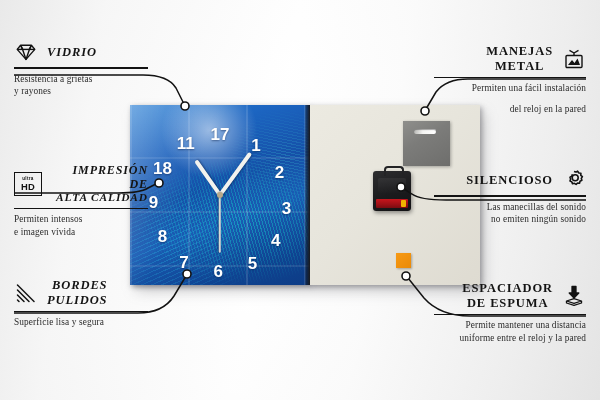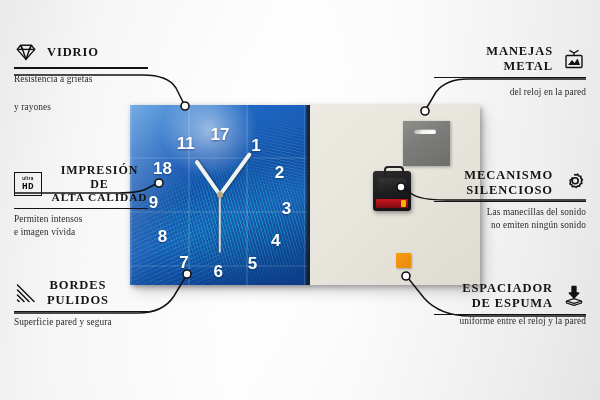--- a/index.html
+++ b/index.html
@@ -139,35 +139,35 @@
   .co-title{
     font-family:"Liberation Serif",serif;font-weight:700;font-size:12.5px;
     letter-spacing:.9px;color:#141414;line-height:1.18;text-transform:uppercase;
   }
   .co-rule{height:1.6px;background:#131313;margin-top:3px;}
   .co-sub{
     font-family:"Liberation Serif",serif;font-size:9.3px;color:#2b2b2b;
     line-height:1.35;margin-top:4px;letter-spacing:.12px;
   }
   .left .co-head{justify-content:flex-start;}
-  .left .co-title{text-align:center;}
+  .left .co-title{text-align:right;font-style:italic;}
   .left .co-sub{text-align:left;}
   .right .co-head{justify-content:flex-end;}
-  .right .co-title{text-align:right;}
+  .right .co-title{text-align:center;}
   .right .co-sub{text-align:right;}
 
   .ico{width:24px;height:24px;flex:0 0 24px;display:block;}
   .ico svg{display:block;width:24px;height:24px;}
 
   .hdbox{
     width:26px;height:22px;flex:0 0 26px;border:1.6px solid #121212;
     display:flex;flex-direction:column;align-items:center;justify-content:center;line-height:1;
   }
   .hdbox .u{font-family:"Liberation Sans",sans-serif;font-size:4.6px;font-weight:700;letter-spacing:.3px;color:#121212;}
-  .hdbox .h{font-family:Liberation Mono, monospace;font-size:9.4px;font-weight:700;letter-spacing:.3px;color:#121212;margin-top:.5px;text-align:right;}
+  .hdbox .h{font-family:Liberation Sans, sans-serif;font-size:9.4px;font-weight:700;letter-spacing:.3px;color:#121212;margin-top:.5px;text-align:right;}
 
   svg.wires{position:absolute;left:0;top:0;width:600px;height:400px;overflow:visible;}
   .wire{fill:none;stroke:#121212;stroke-width:1.5;}
   .dot{fill:#ffffff;stroke:#121212;stroke-width:1.6;}
 </style>
 </head>
 <body>
 
 <div id="stage">
 
@@ -248,21 +248,21 @@
               <path d="M15.4 9.4 L17.4 5.2"></path>
         </g>
           </svg>
       </span>
       <div>
         <div class="co-title">VIDRIO</div>
       </div>
     </div>
     <div class="co-rule"></div>
     <div class="co-sub">Resistencia a grietas</div>
-    <div class="co-sub" style="margin-top:16px">y rayones</div>
+    <div class="co-sub" style="margin-top:0">y rayones</div>
   </div>
 
   <div class="callout left" style="left:14px;top:163px;width:134px">
     <div class="co-head">
       <span class="hdbox">
         <span class="u">ultra</span>
         <span class="h">HD</span>
       </span>
       <div>
         <div class="co-title" style="font-size:12px">IMPRESIÓN DE</div>
@@ -285,47 +285,47 @@
               <path d="M3.5 19 L5 20.5"></path>
         </g>
           </svg>
       </span>
       <div>
         <div class="co-title">BORDES</div>
         <div class="co-title">PULIDOS</div>
       </div>
     </div>
     <div class="co-rule"></div>
-    <div class="co-sub">Superficie pared y segura</div>
+    <div class="co-sub">Superficie lisa y segura</div>
   </div>
 
   <div class="callout right" style="right:14px;top:44px;width:152px">
     <div class="co-head">
       <div>
         <div class="co-title">MANEJAS</div>
         <div class="co-title">METAL</div>
       </div>
       <span class="ico">
         <svg viewBox="0 0 24 24">
             <g fill="none" stroke="#121212" stroke-width="1.4" stroke-linejoin="round">
           <rect x="4" y="8.5" width="16" height="12" rx="1"></rect>
           <path d="M6 18 L10 13 L12.5 16 L15.5 11.5 L18 18 Z" fill="#121212" stroke="none"></path>
           <path d="M12 8.5 L12 6 M12 6 L7.5 3.3 M12 6 L16.5 3.3"></path>
         </g>
           </svg>
       </span>
     </div>
     <div class="co-rule"></div>
+    <div class="co-sub">Permiten una fácil instalación</div>
     <div class="co-sub" style="margin-top:8px">del reloj en la pared</div>
   </div>
 
   <div class="callout right" style="right:14px;top:168px;width:152px">
     <div class="co-head">
       <div>
-        <div class="co-title">MECANISMO</div>
         <div class="co-title">SILENCIOSO</div>
       </div>
       <span class="ico">
         <svg viewBox="0 0 24 24">
             <g fill="none" stroke="#121212" stroke-width="1.6" stroke-linejoin="round">
           <path d="M12 3.4 L14 4.1 L15.6 3.2 L16.9 5 L18.9 5.2 L18.8 7.3 L20.4 8.6 L19.3 10.4 L19.9 12.3 L18 13.2 L17.6 15.2 L15.6 15 L14.1 16.4 L12.4 15.3 L10.5 15.8 L9.8 13.9 L8 13 L8.6 11.1 L8 9.2 L9.8 8.3 L10.4 6.3"></path>
           <circle cx="13.2" cy="9.8" r="3"></circle>
         </g>
           </svg>
       </span>
@@ -345,16 +345,17 @@
         <svg viewBox="0 0 24 24">
             <g stroke="#121212" stroke-width="1.3" stroke-linejoin="round">
           <path d="M10 2.5 H14 V9 H16.8 L12 14 L7.2 9 H10 Z" fill="#121212"></path>
           <path d="M12 14.6 L19.5 17 L12 19.4 L4.5 17 Z" fill="none"></path>
           <path d="M4.5 17 V19 L12 21.4 L19.5 19 V17" fill="none"></path>
         </g>
           </svg>
       </span>
     </div>
     <div class="co-rule"></div>
+    <div class="co-sub">Permite mantener una distancia</div>
     <div class="co-sub" style="margin-top:0">uniforme entre el reloj y la pared</div>
   </div>
 
 </div>
 
 </body></html>

